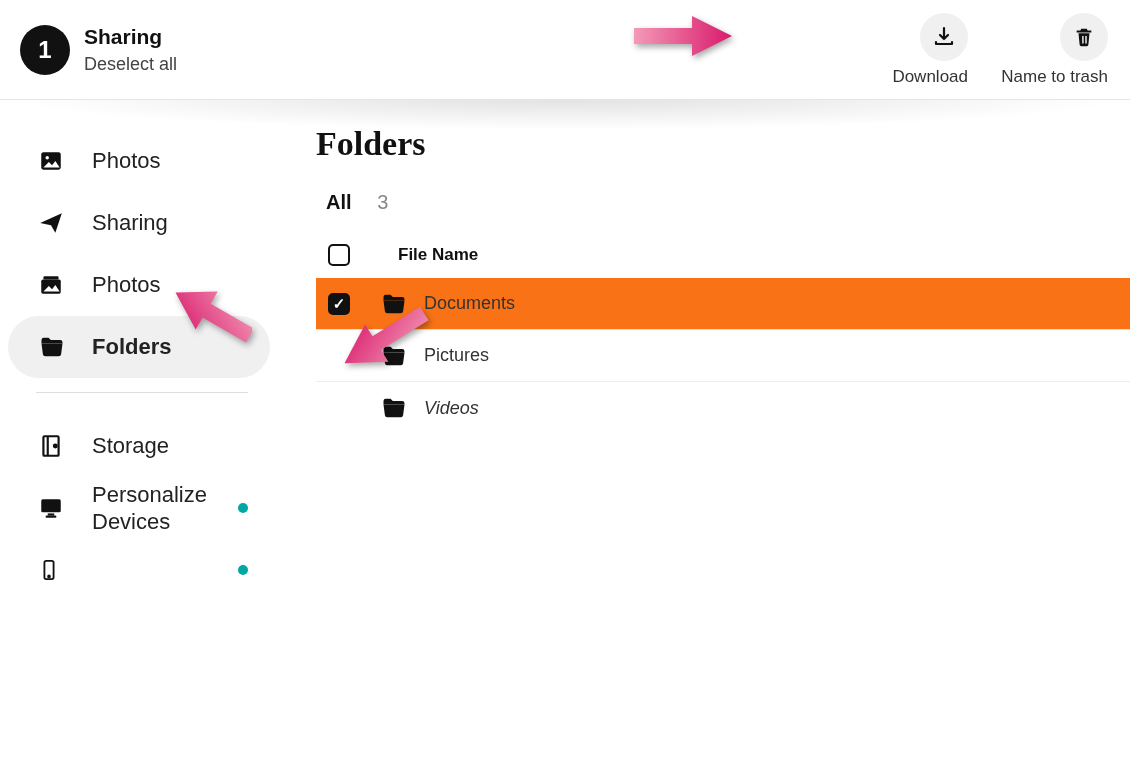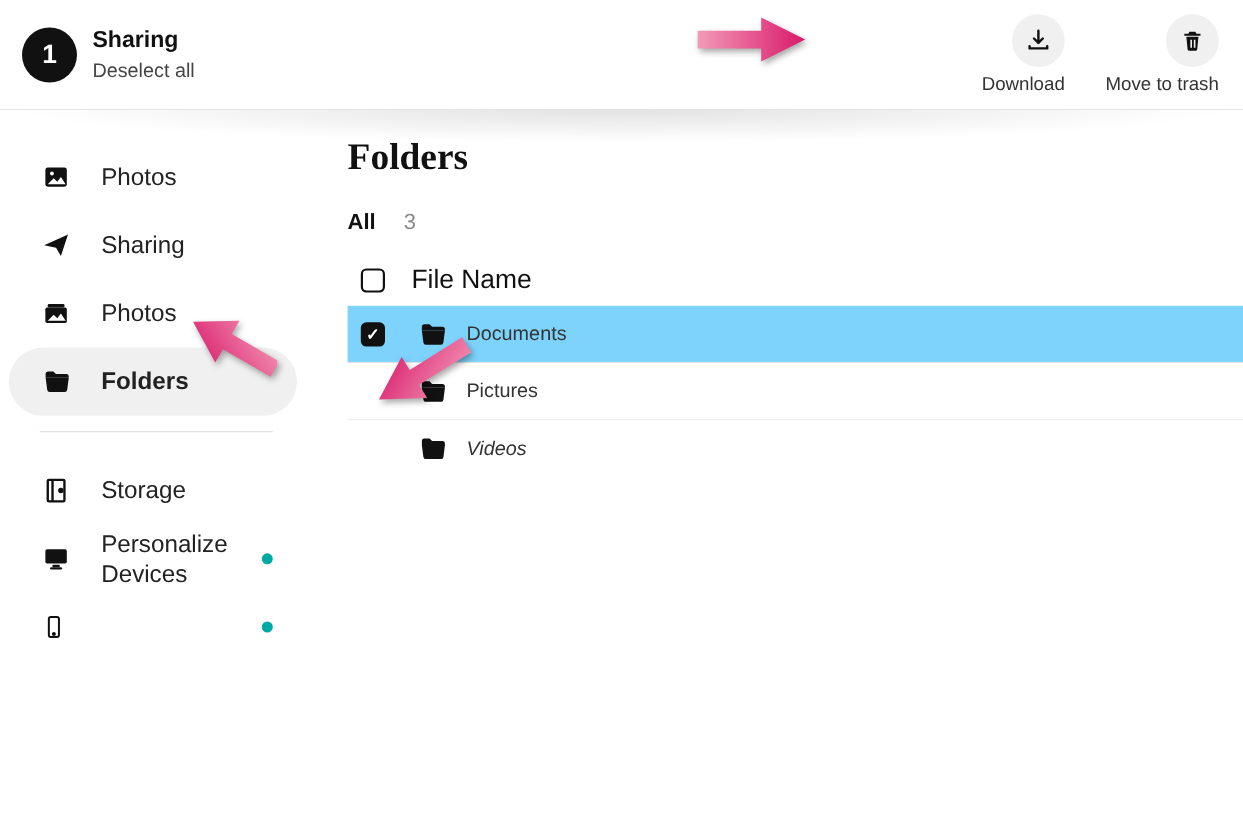--- a/index.html
+++ b/index.html
@@ -86,42 +86,42 @@
   .nav-dot {
     width: 10px; height: 10px; border-radius: 50%;
     background: #00a8a4;
     position: absolute; right: 22px; top: 50%; transform: translateY(-50%);
   }
   .nav-sep { border: none; border-top: 1px solid #ddd; margin: 14px 22px 22px 28px; }
 
   
   .main { flex: 1; padding: 25px 0 0 36px; }
   .page-title { font-family: Georgia, "Times New Roman", serif; font-size: 34px; font-weight: 700; margin-bottom: 28px; }
-  .filter-row { font-size: 20px; margin-bottom: 18px; }
+  .filter-row { font-size: 20px; margin-bottom: 18px; margin-left: 10px; }
   .filter-all { font-weight: 700; margin-right: 20px; }
   .filter-count { color: #888; }
 
   .list-header {
     display: flex; align-items: center;
     height: 46px;
     padding-left: 12px;
   }
   .list-header .col-name {
-    font-size: 24px; font-weight: 400;
-    margin-left: 24px;
+    font-size: 17px; font-weight: 700;
+    margin-left: 48px;
   }
 
   .file-row {
     display: flex; align-items: center;
     height: 52px;
     padding-left: 12px;
     border-bottom: 1px solid #eee;
   }
   .file-row:last-child { border-bottom: none; font-style: italic; }
-  .file-row.selected { background: #7dd3fc; border-bottom-color: #e2e2e2; align-items: center; }
+  .file-row.selected { background: #f97316; border-bottom-color: #e2e2e2; align-items: center; }
   .file-row .fic { margin-left: 30px; display:flex; align-items:center; }
   .file-row .fname { margin-left: 16px; font-size: 18px; color: #333; }
 
   
   .chk {
     width: 22px; height: 22px; border: 2px solid #111; border-radius: 5px;
     display: inline-flex; align-items: center; justify-content: center;
     background: #fff; flex-shrink: 0;
   }
   .chk.checked { background: #111; }
@@ -157,21 +157,21 @@
     <span>Download</span>
   </div>
 
   <div class="top-action trash">
     <div class="circle">
       <svg width="22" height="22" viewBox="0 0 24 24" fill="#111">
         <path d="M9 3h6l1 2h4v2H4V5h4l1-2z"></path>
         <path d="M6 8h12l-1.2 12.2c-.08.9-.84 1.8-1.8 1.8H9c-.96 0-1.72-.9-1.8-1.8L6 8zm4 3v8h1.6v-8H10zm3.4 0v8H15v-8h-1.6z"></path>
       </svg>
     </div>
-    <span>Move to trash</span>
+    <span>Name to trash</span>
   </div>
 </div>
 
 <div class="shadow-strip"></div>
 
 <div class="layout">
 
   <div class="sidebar">
 
     <div class="nav-item">

